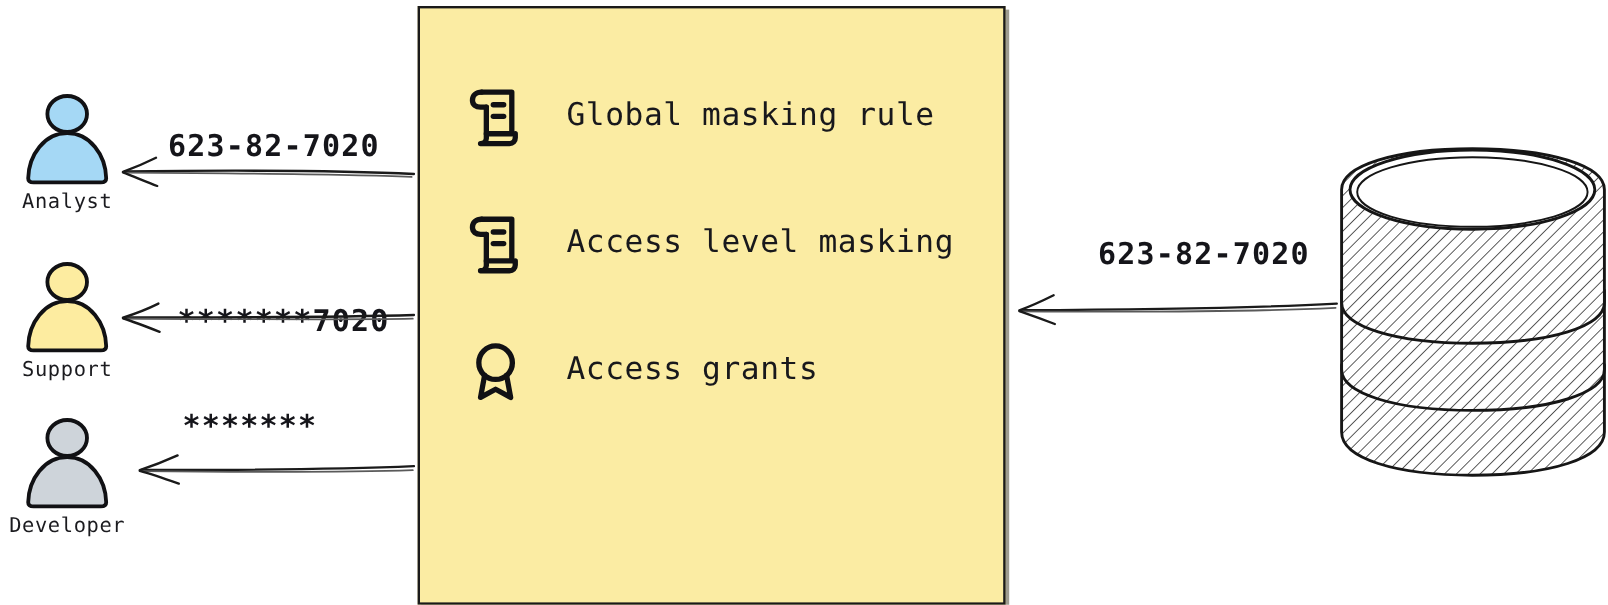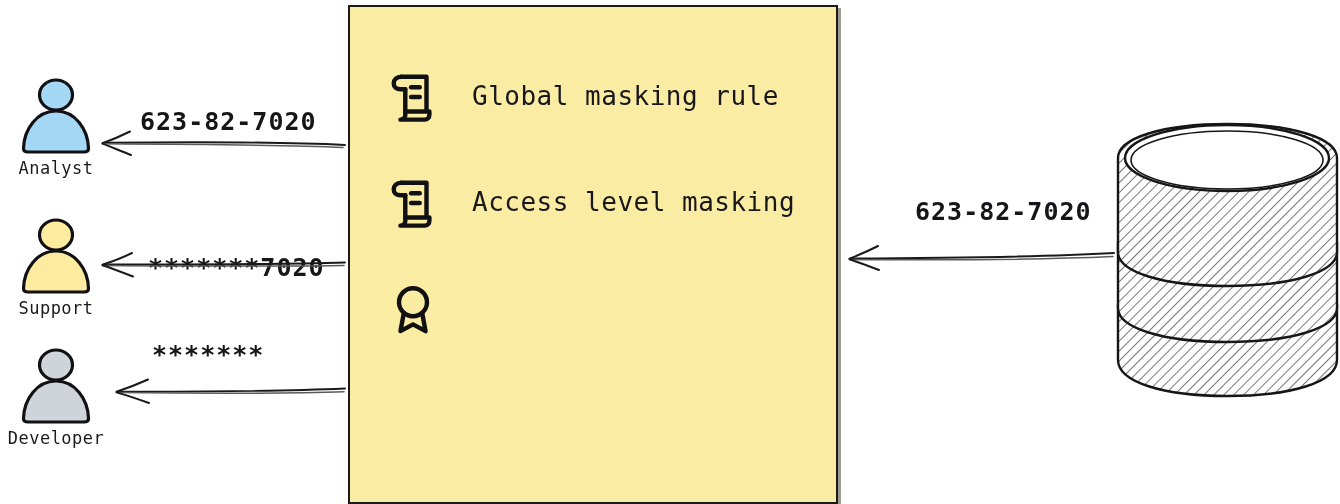--- a/index.html
+++ b/index.html
@@ -184,20 +184,21 @@
       </svg>
       <div class="p-label">Access level masking</div>
     </div>
 
 
     <div class="policy-item">
       <svg class="p-icon" viewBox="0 0 56 56">
         <circle cx="28" cy="22" r="14.5" fill="none" stroke="#111114" stroke-width="4.6"></circle>
         <path d="M18.5 33 L15 52 L28 45 L41 52 L37.5 33" fill="none" stroke="#111114" stroke-width="4.6" stroke-linecap="round" stroke-linejoin="round"></path>
       </svg>
+      <div class="p-label">Access grants</div>
     </div>
 
   </div>
 </div>
 
 <div class="flow-label" style="left:915px; top:197px;">623-82-7020</div>
 <svg class="flow-arrow" style="left:840px; top:240px;" width="275" height="32" viewBox="0 0 275 32">
   <path d="M274 13 C220 16 140 18 11 18.5" fill="none" stroke="#1a1a1a" stroke-width="1.9" stroke-linecap="round"></path>
   <path d="M273 16.5 C218 19 138 20.5 10 19.4" fill="none" stroke="#5a5a5a" stroke-width="1.5" stroke-linecap="round"></path>
   <path d="M38 6 C29 10.5 17 15.8 9.5 18.6" fill="none" stroke="#1a1a1a" stroke-width="2" stroke-linecap="round"></path>

